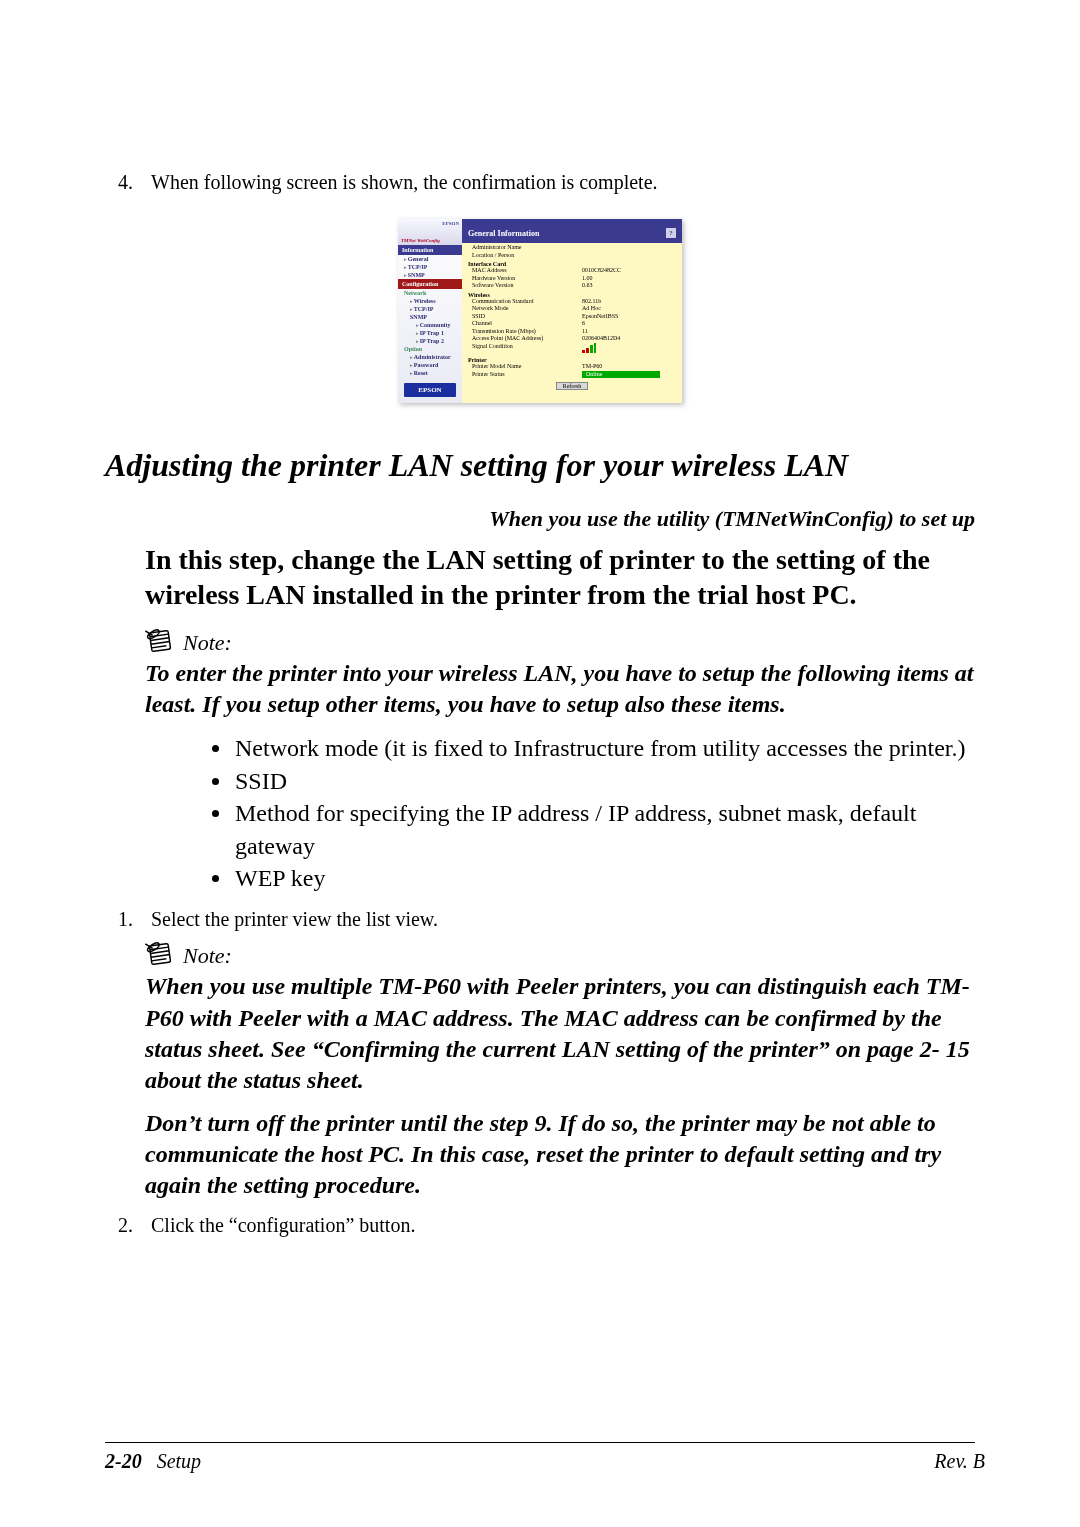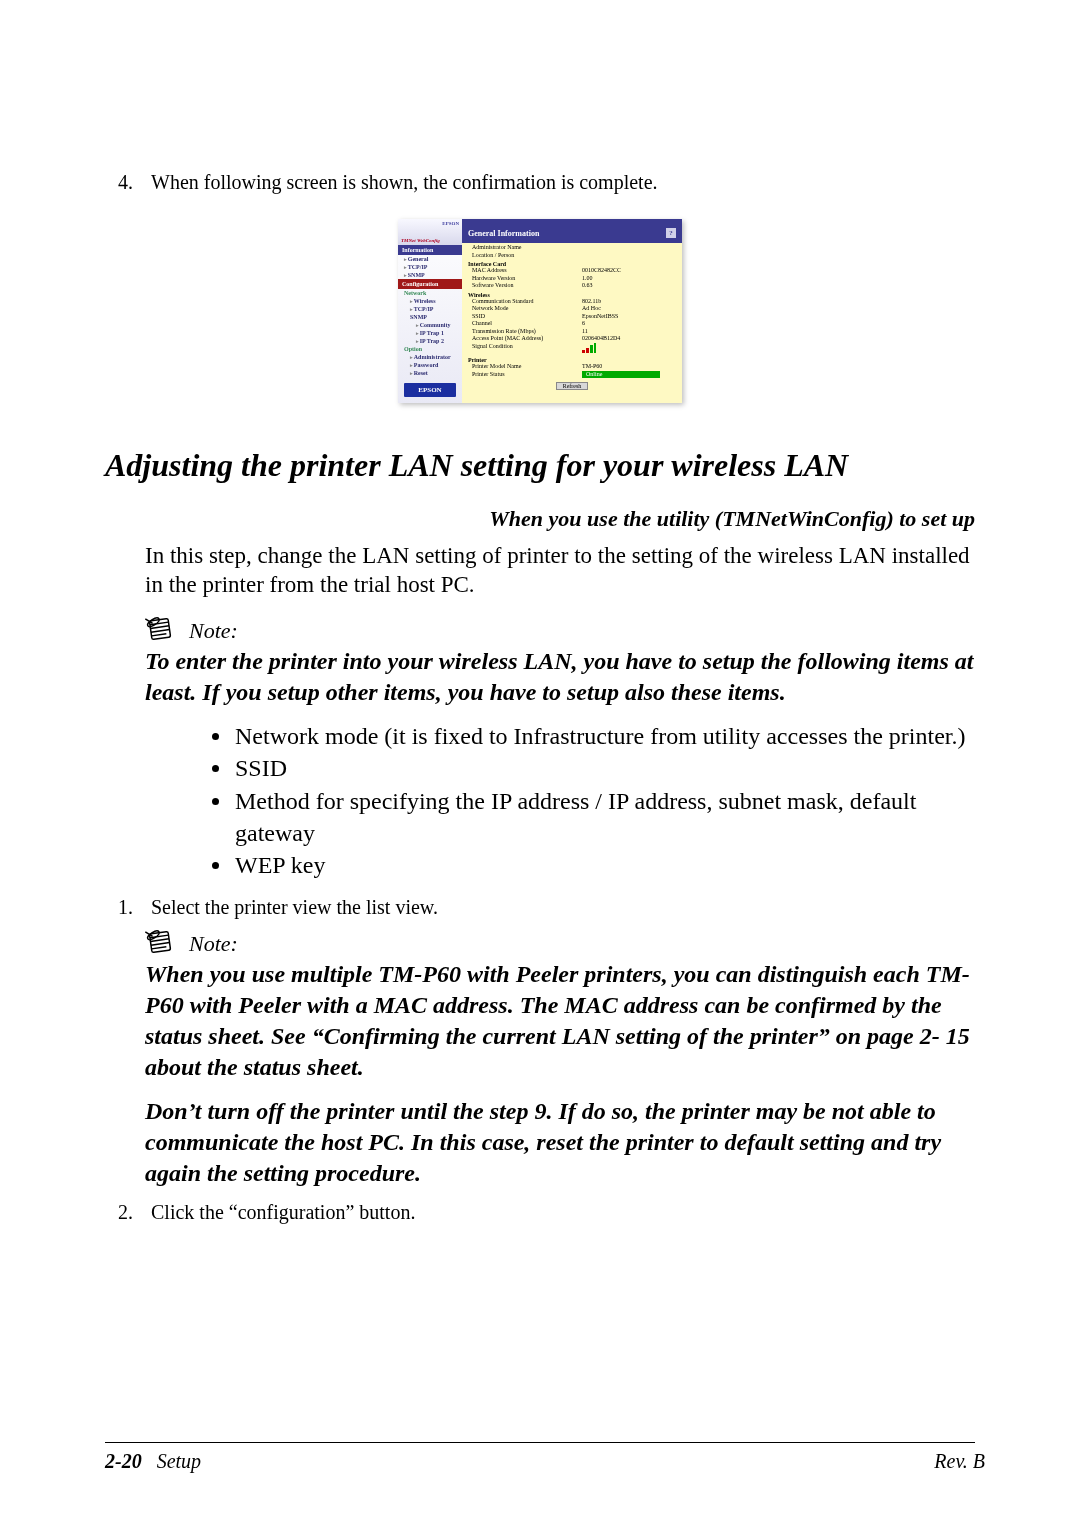--- a/index.html
+++ b/index.html
@@ -156,30 +156,31 @@
     margin: 0 0 22px 0;
   }
   .h3 {
     font-style: italic;
     font-weight: 700;
     font-size: 22px;
     margin: 0 0 10px 0;
     text-align: right;
   }
   .para {
-    font-size: 23px;
+    font-size: 28px;
     line-height: 1.25;
     margin: 0 0 14px 0;
     padding-left: 40px;
+    font-weight: bold;
   }
   .note-block { padding-left: 40px; margin-bottom: 10px; }
   .note-head {
     display: flex;
     align-items: flex-end;
-    gap: 14px;
+    gap: 8px;
     margin-bottom: 2px;
   }
   .note-icon {
     width: 30px; height: 30px;
     position: relative;
     transform: rotate(-8deg);
   }
   .note-icon svg { width: 100%; height: 100%; }
   .note-label {
     font-style: italic;

